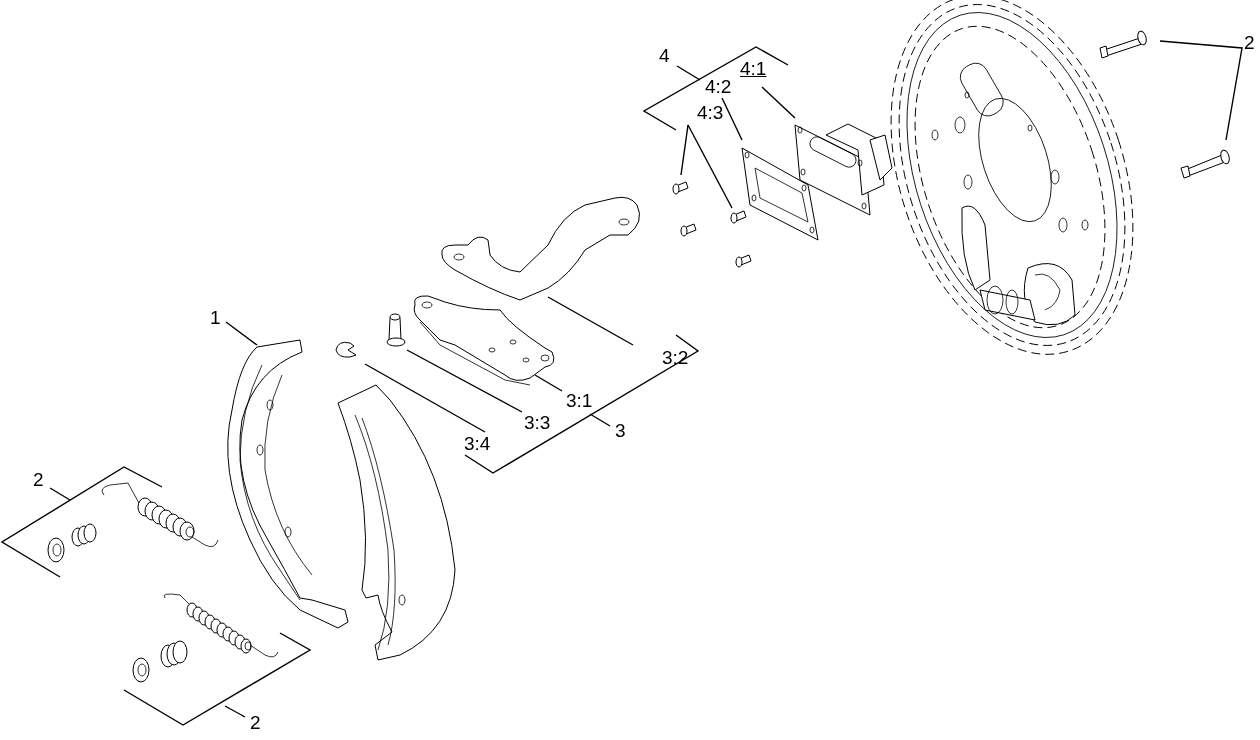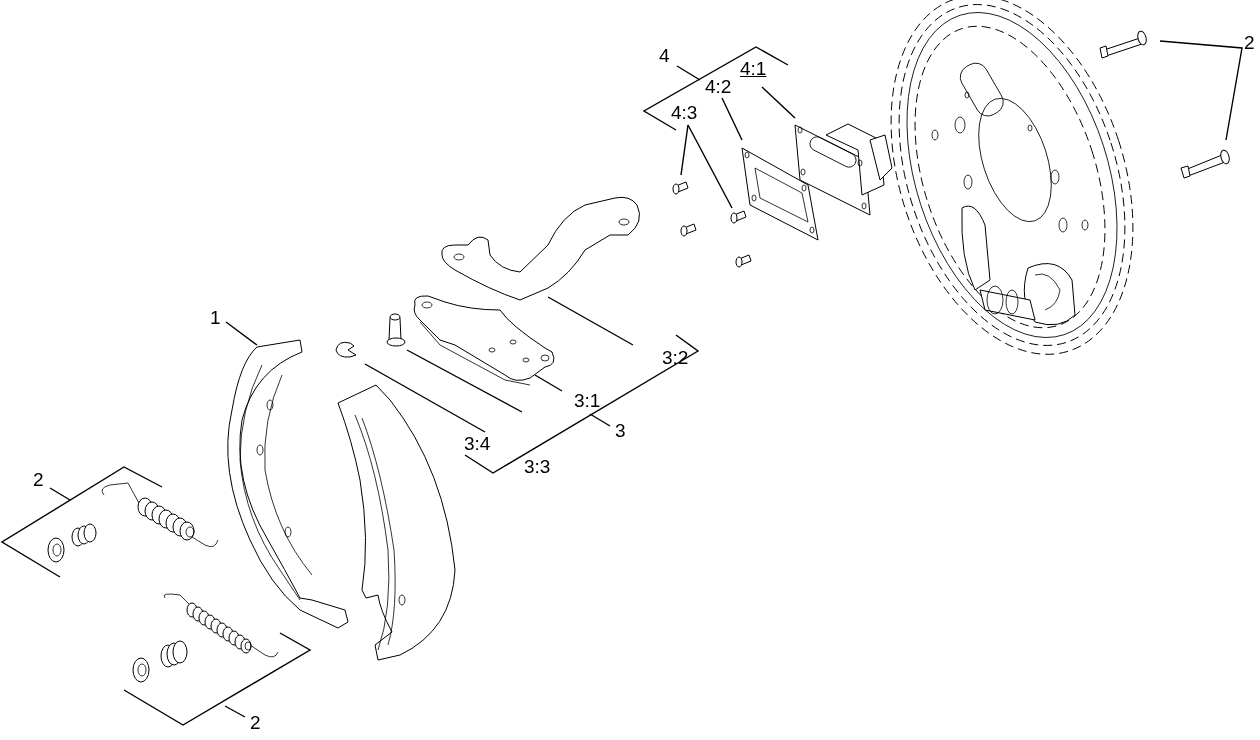--- a/index.html
+++ b/index.html
@@ -220,21 +220,21 @@
     <line class="lead" x1="688" y1="125" x2="732" y2="208"></line>
   </g>
 </svg>
 
   
   <span class="lbl" style="left:210px;top:308px;">1</span>
   <span class="lbl" style="left:33px;top:470px;">2</span>
   <span class="lbl" style="left:250px;top:713px;">2</span>
   <span class="lbl" style="left:1244px;top:33px;">2</span>
   <span class="lbl" style="left:615px;top:421px;">3</span>
-  <span class="lbl" style="left:566px;top:391px;margin-left:8px;">3:1</span>
+  <span class="lbl" style="left:566px;top:391px;">3:1</span>
   <span class="lbl" style="left:662px;top:348px;">3:2</span>
-  <span class="lbl" style="left:524px;top:413px;margin-top:44px;">3:3</span>
+  <span class="lbl" style="left:524px;top:413px;">3:3</span>
   <span class="lbl" style="left:464px;top:434px;">3:4</span>
   <span class="lbl" style="left:659px;top:46px;">4</span>
   <span class="lbl" style="left:740px;top:59px;text-decoration:underline;">4:1</span>
   <span class="lbl" style="left:705px;top:77px;">4:2</span>
-  <span class="lbl" style="left:671px;top:103px;">4:3</span>
+  <span class="lbl" style="left:697px;top:103px;">4:3</span>
 </div>
 
 </body></html>

